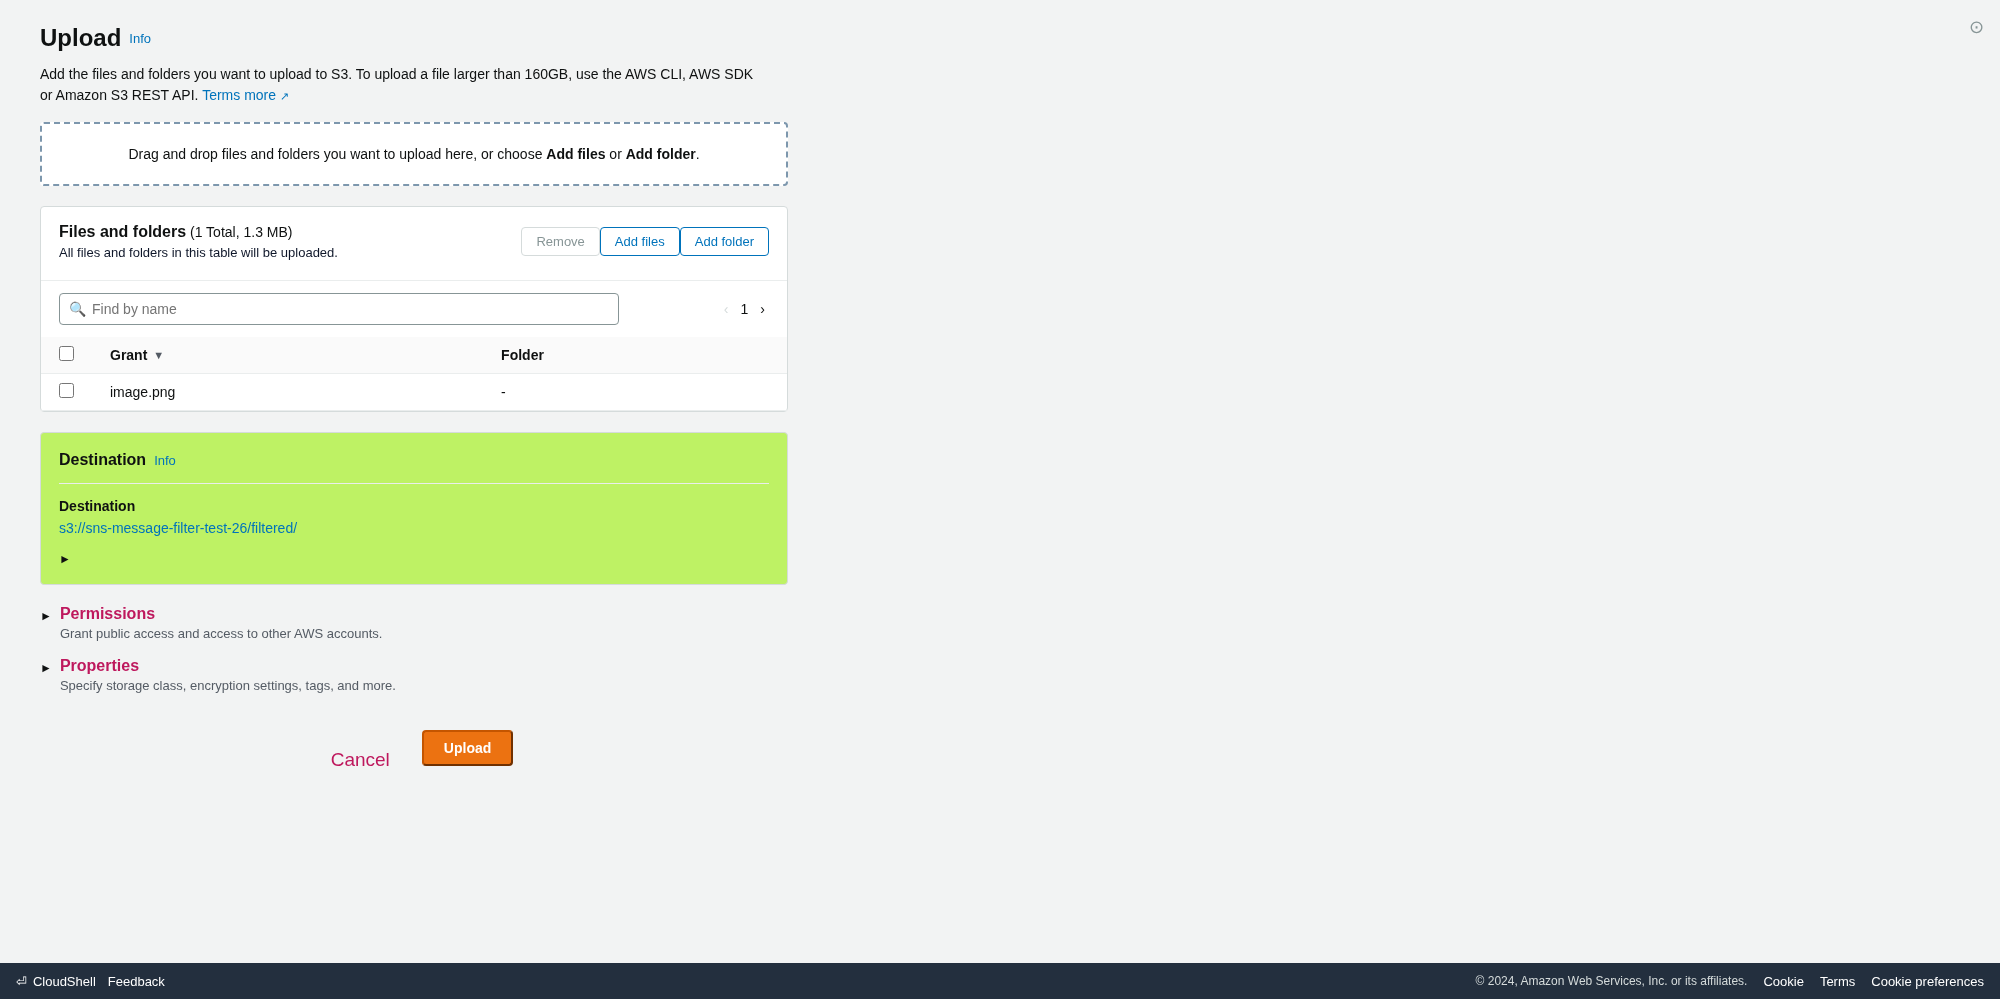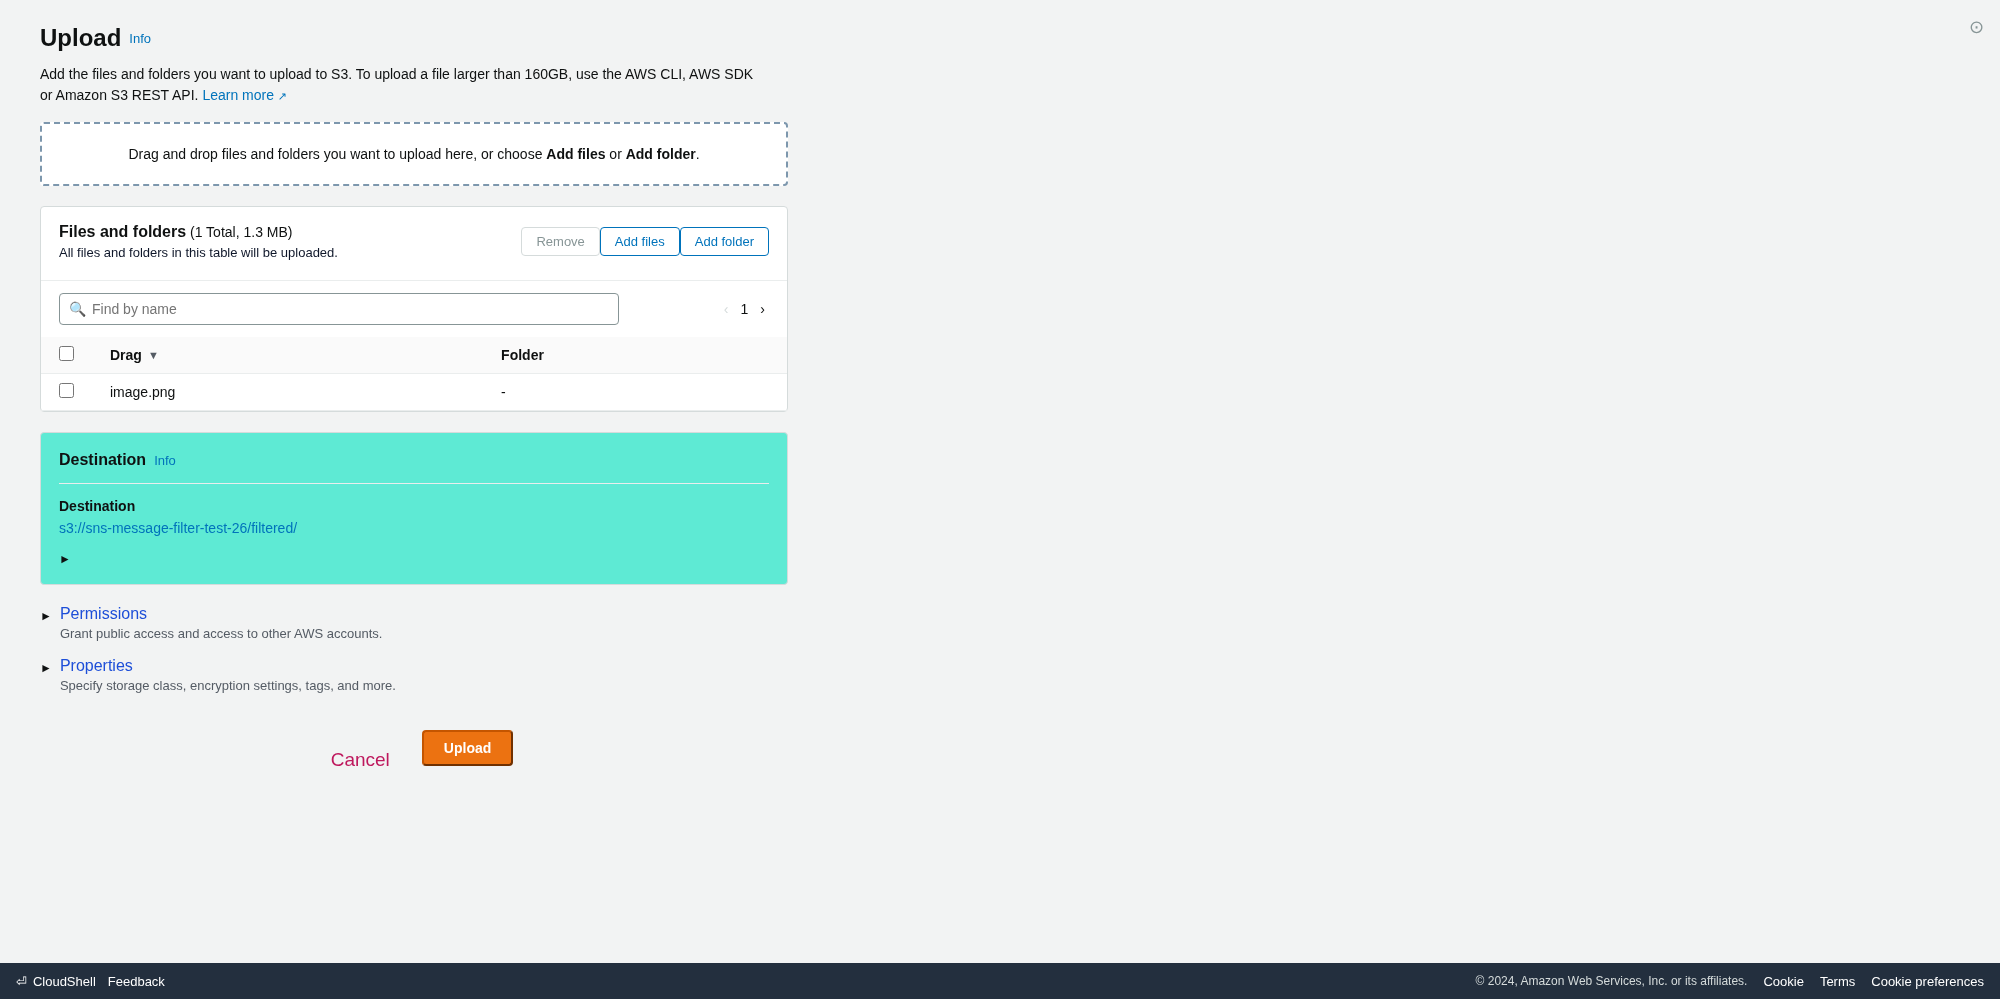--- a/index.html
+++ b/index.html
@@ -204,21 +204,21 @@
     .th-name {
       display: flex;
       align-items: center;
       gap: 6px;
     }
     .sort-icon { color: #545b64; font-size: 11px; }
     .col-checkbox { width: 40px; }
 
     
     .destination-panel {
-      background: #5eead4;
+      background: #bef264;
       border: 1px solid #d5dbdb;
       border-radius: 4px;
       margin-bottom: 20px;
       padding: 18px;
     }
     .destination-title-row {
       display: flex;
       align-items: center;
       gap: 8px;
       margin-bottom: 14px;
@@ -264,22 +264,22 @@
       margin-bottom: 16px;
     }
     .collapsible-header {
       display: flex;
       align-items: flex-start;
       gap: 8px;
       cursor: pointer;
     }
     .collapsible-title {
       font-size: 16px;
-      font-weight: 400;
-      color: #1d4ed8;
+      font-weight: 700;
+      color: #be185d;
     }
     .collapsible-sub {
       font-size: 13px;
       color: #545b64;
       margin-top: 3px;
     }
     .chevron-collapsed { font-size: 12px; margin-top: 4px; }
 
     
     .action-row {
@@ -348,21 +348,21 @@
 <div class="main-content">
 
   <div class="page-title-row">
     <h1 class="page-title">Upload</h1>
     <a class="info-link">Info</a>
   </div>
 
   <p class="description">
     <span>Add the files and folders you want to upload to S3. To upload a file larger than 160GB, use the AWS CLI, AWS SDK or Amazon S3 REST API.</span>
     <a class="learn-more">
-      <span>Learn more</span>
+      <span>Terms more</span>
       <span class="external-icon">↗</span>
     </a>
   </p>
 
   <div class="drop-zone">
     <span>Drag and drop files and folders you want to upload here, or choose </span><strong>Add files</strong><span> or </span><strong>Add folder</strong><span>.</span>
   </div>
 
   <div class="panel">
     <div class="panel-header">
@@ -393,21 +393,21 @@
     </div>
 
     <table class="files-table">
       <thead>
         <tr>
           <th class="col-checkbox">
             <input type="checkbox" class="checkbox-input" style="">
           </th>
           <th>
             <div class="th-name">
-              <span>Drag</span>
+              <span>Grant</span>
               <span class="sort-icon">▼</span>
             </div>
           </th>
           <th>Folder</th>
         </tr>
       </thead>
       <tbody>
         <tr class="">
           <td>
             <input type="checkbox" class="checkbox-input" style="">

